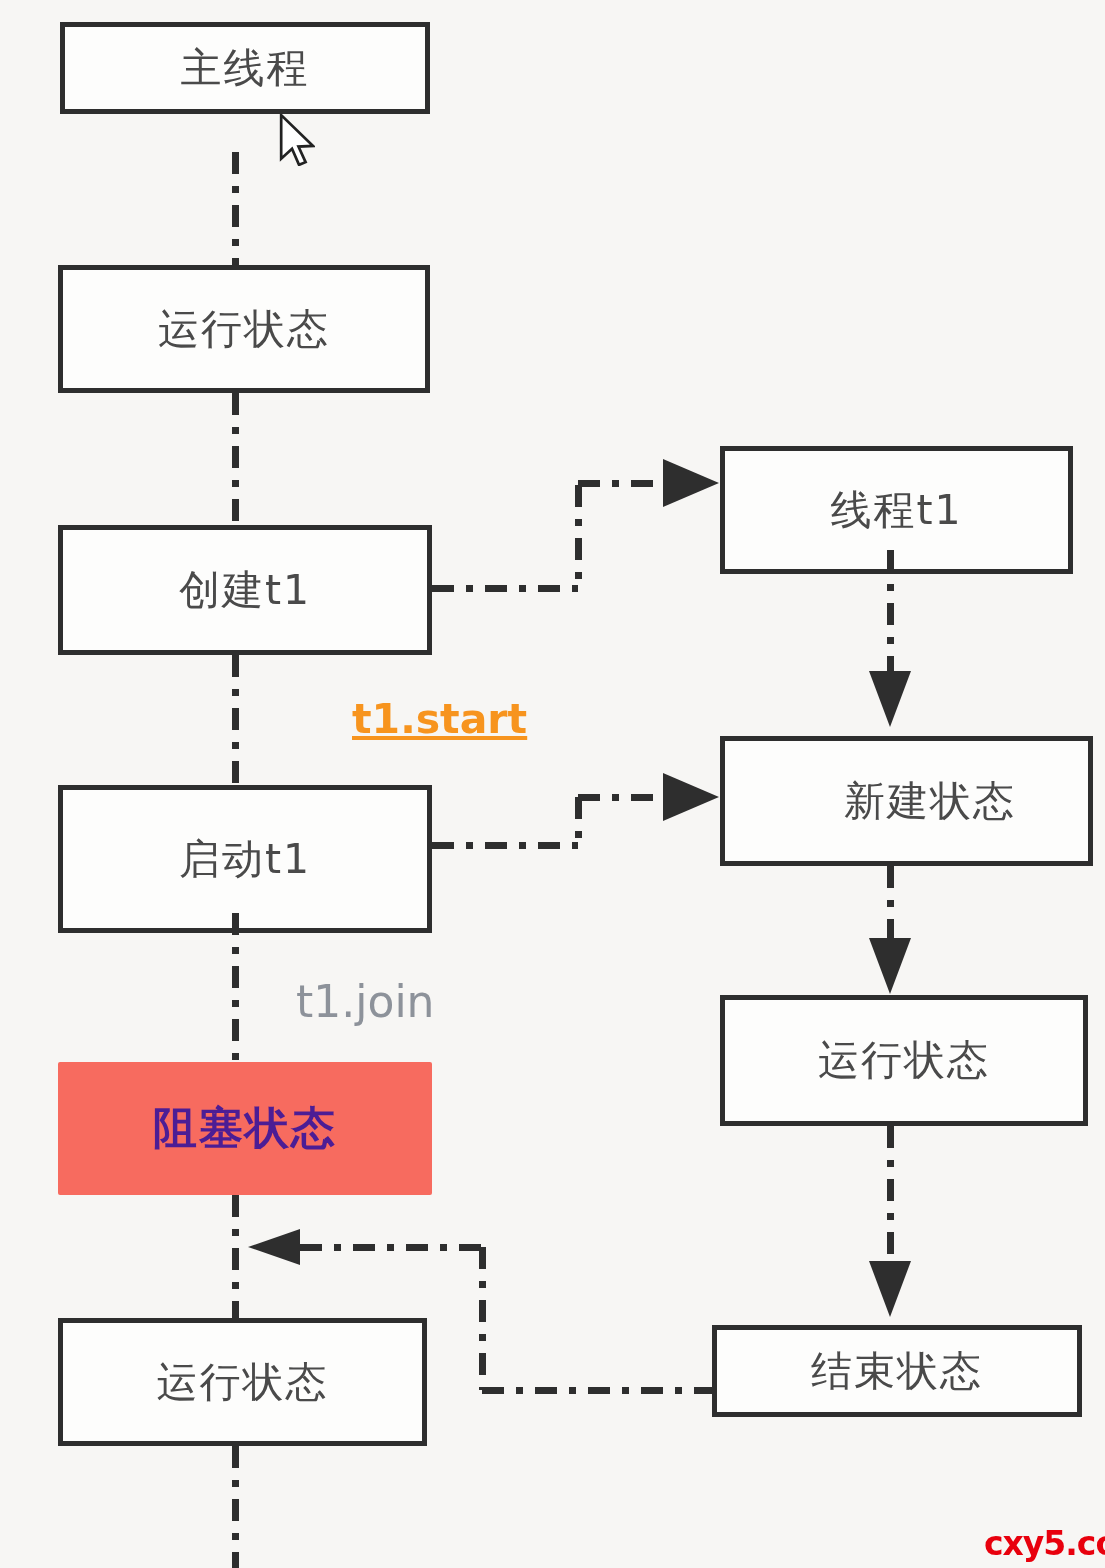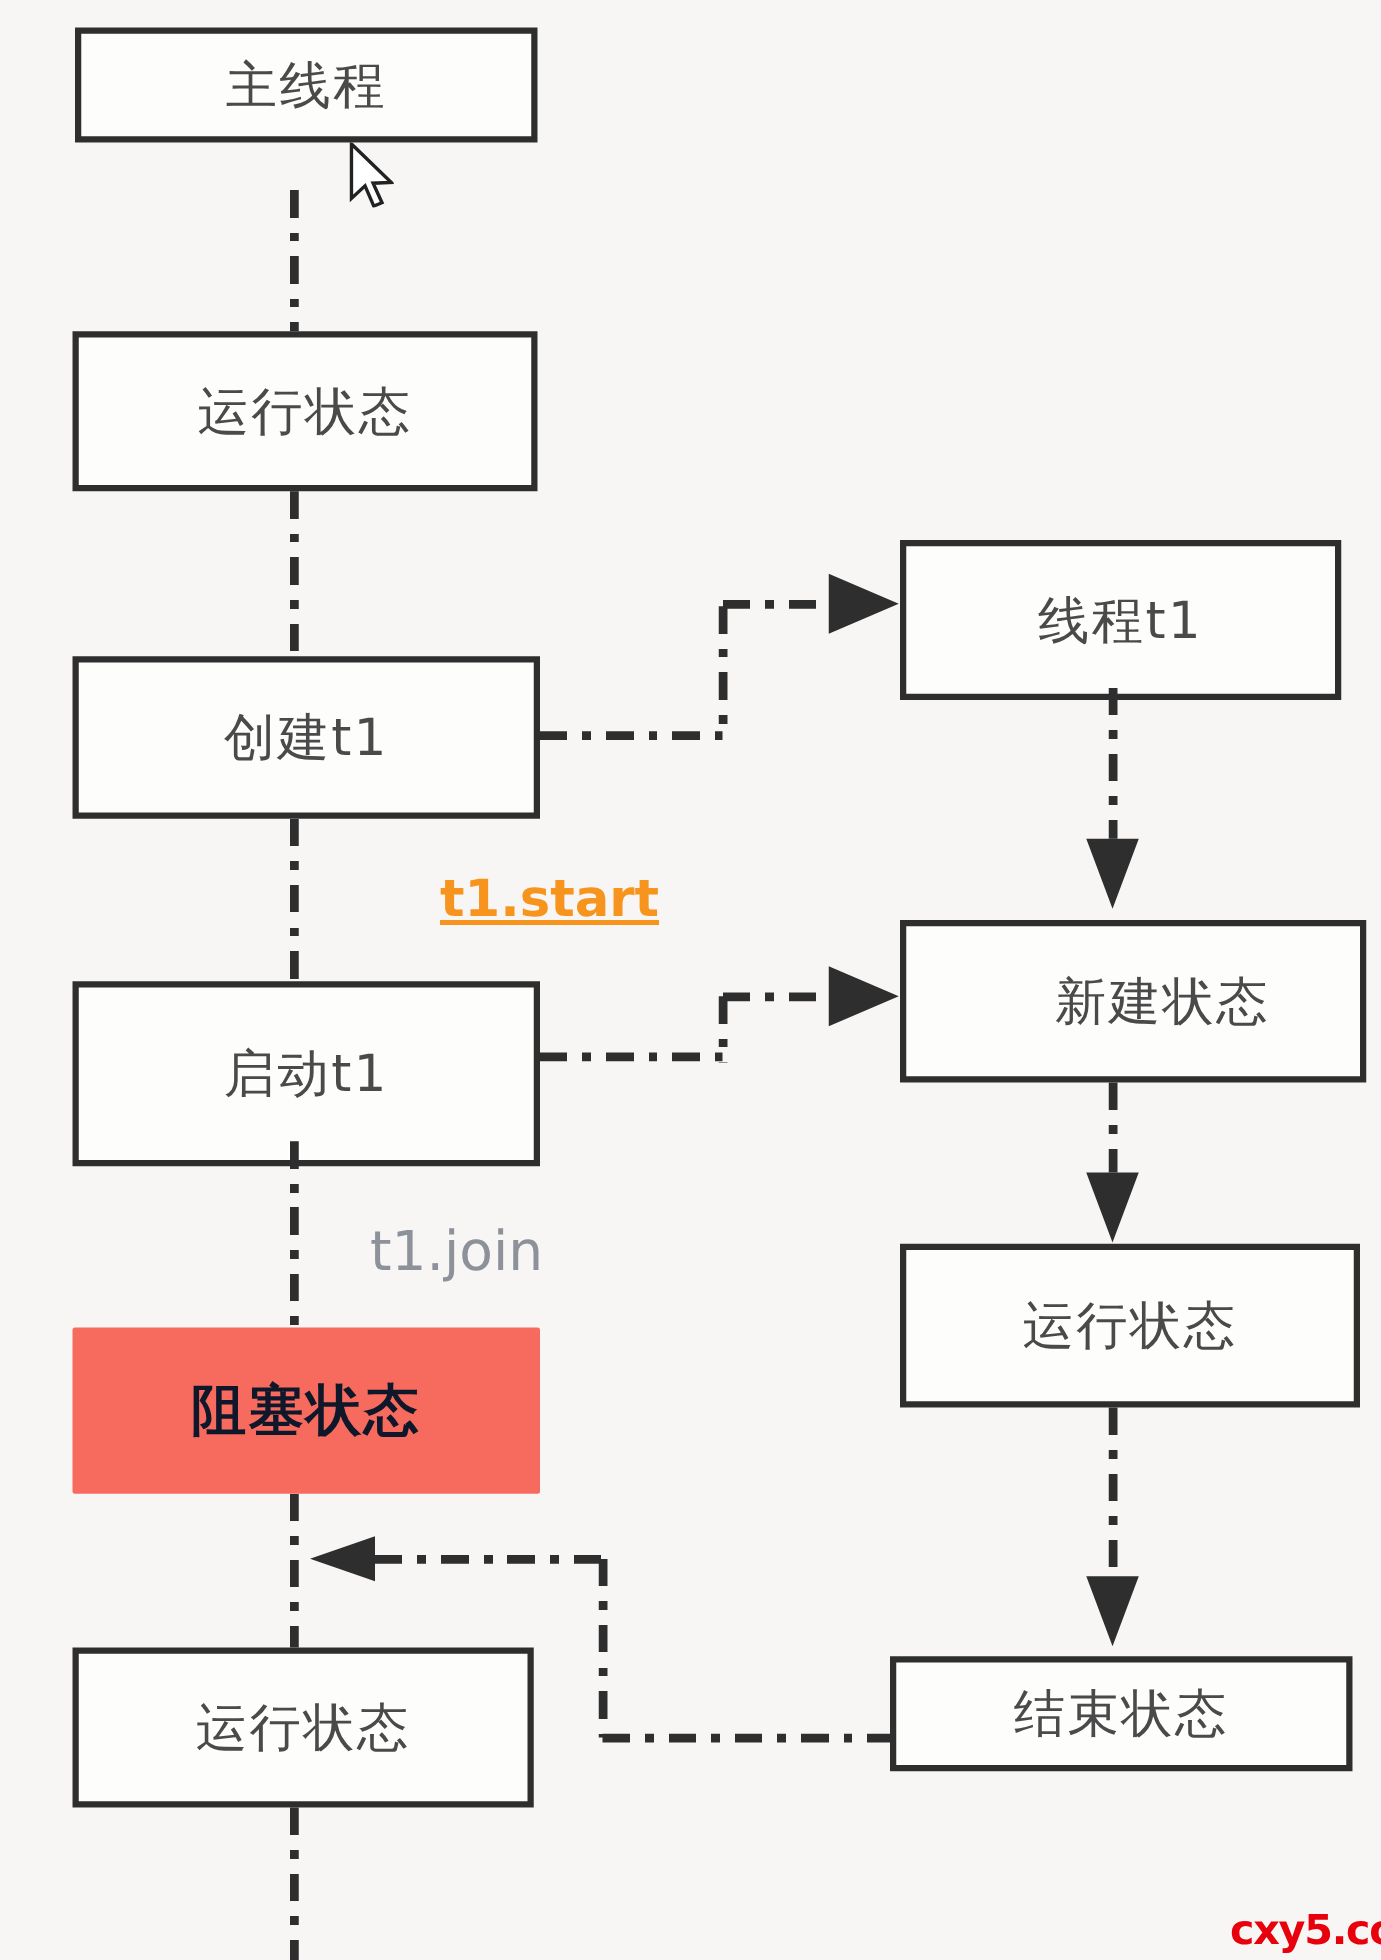--- a/index.html
+++ b/index.html
@@ -31,21 +31,21 @@
     align-items: center;
     justify-content: center;
     font-size: 41px;
     letter-spacing: 2px;
     color: var(--box-text);
   }
   .box.red {
     border: none;
     border-radius: 2px;
     background: var(--blocked-fill);
-    color: #0f172a;
+    color: #4c1d95;
     font-weight: 700;
     font-size: 44px;
   }
   
   .vline {
     position: absolute;
     width: 7px;
     background: repeating-linear-gradient(
       to bottom,
       var(--line) 0 22px,
@@ -104,21 +104,21 @@
   }
   .cursor { position: absolute; }
 
   
   #n-main    { left: 60px;  top: 22px;   width: 370px; height: 92px; }
   #n-run1    { left: 58px;  top: 265px;  width: 372px; height: 128px; }
   #n-create  { left: 58px;  top: 525px;  width: 374px; height: 130px; }
   #n-start   { left: 58px;  top: 785px;  width: 374px; height: 148px; }
   #n-blocked { left: 58px;  top: 1062px; width: 374px; height: 133px; }
   #n-run2    { left: 58px;  top: 1318px; width: 369px; height: 128px; }
-  #n-t1      { left: 720px; top: 432px;  width: 353px; height: 128px; }
+  #n-t1      { left: 720px; top: 446px;  width: 353px; height: 128px; }
   #n-new     { left: 720px; top: 736px;  width: 373px; height: 130px; padding-left: 47px; }
   #n-runt1   { left: 720px; top: 995px;  width: 368px; height: 131px; }
   #n-end     { left: 712px; top: 1325px; width: 370px; height: 92px; }
 
   
   #v1 { left: 232px; top: 152px;  height: 113px; }
   #v2 { left: 232px; top: 393px;  height: 132px; }
   #v3 { left: 232px; top: 655px;  height: 130px; }
   #v4 { left: 232px; top: 913px;  height: 149px; }
   #v5 { left: 232px; top: 1195px; height: 123px; }

